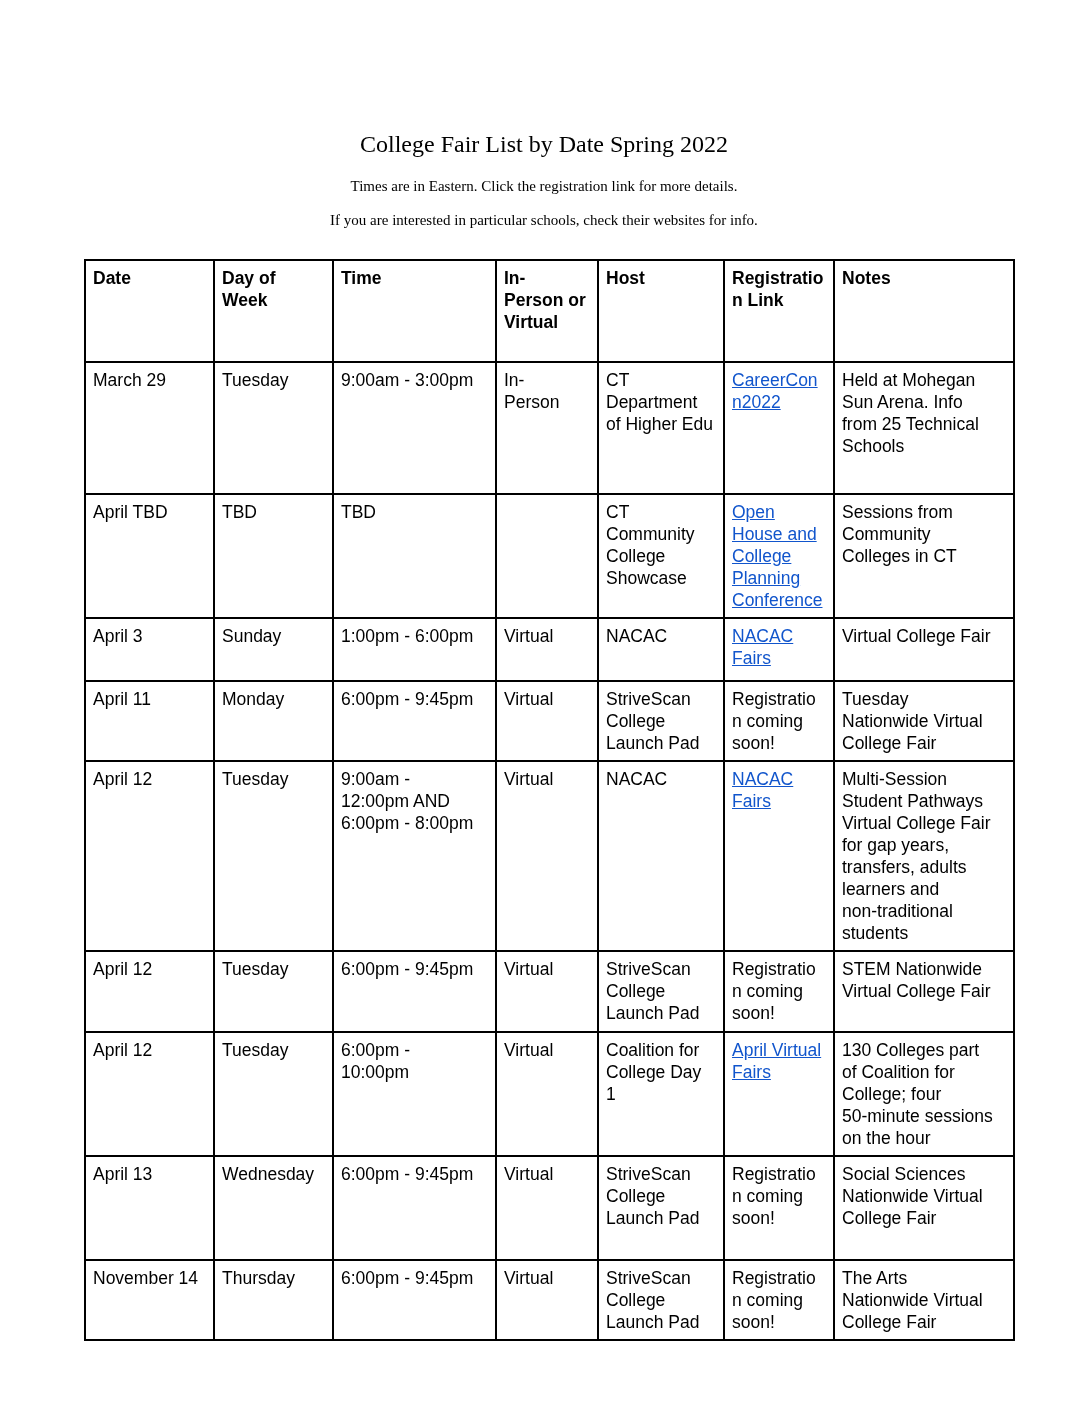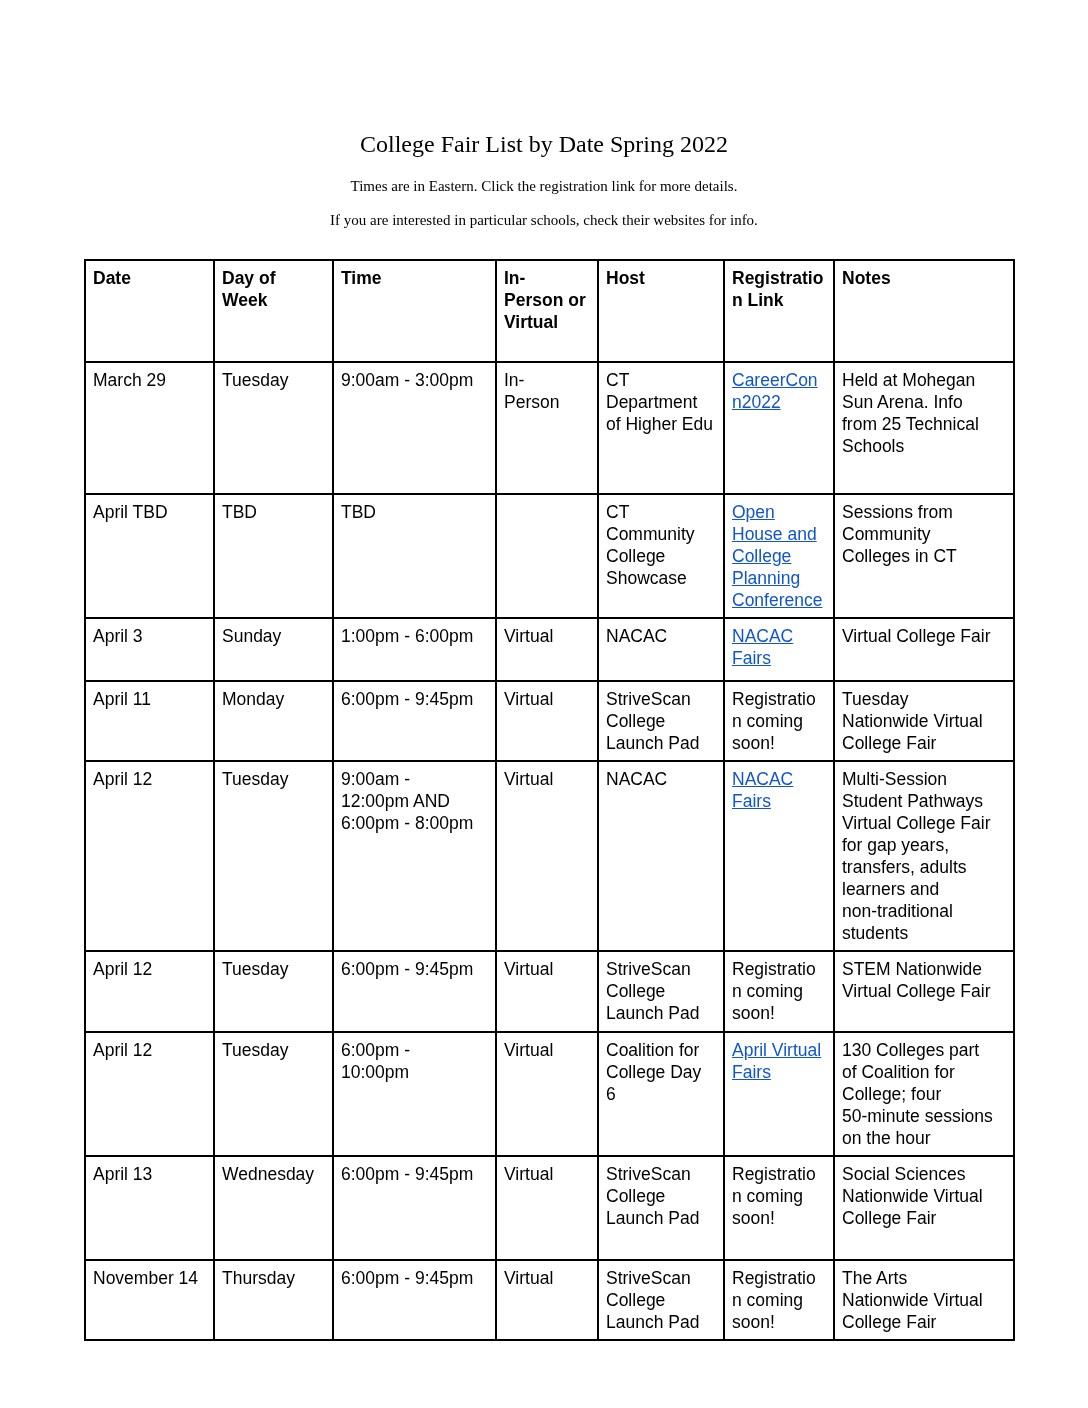--- a/index.html
+++ b/index.html
@@ -197,21 +197,21 @@
 Virtual College Fair</td>
     </tr>
     <tr>
       <td>April 12</td>
       <td>Tuesday</td>
       <td>6:00pm -
 10:00pm</td>
       <td>Virtual</td>
       <td>Coalition for
 College Day
-6</td>
+1</td>
       <td><a>April Virtual
 Fairs</a></td>
       <td>130 Colleges part
 of Coalition for
 College; four
 50-minute sessions
 on the hour</td>
     </tr>
     <tr>
       <td>April 13</td>

